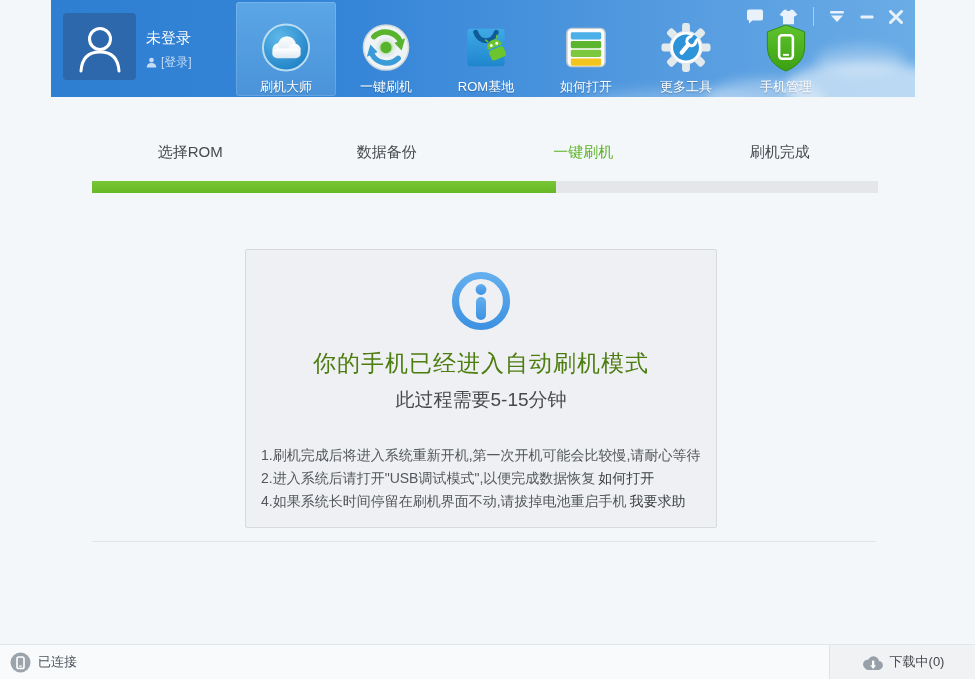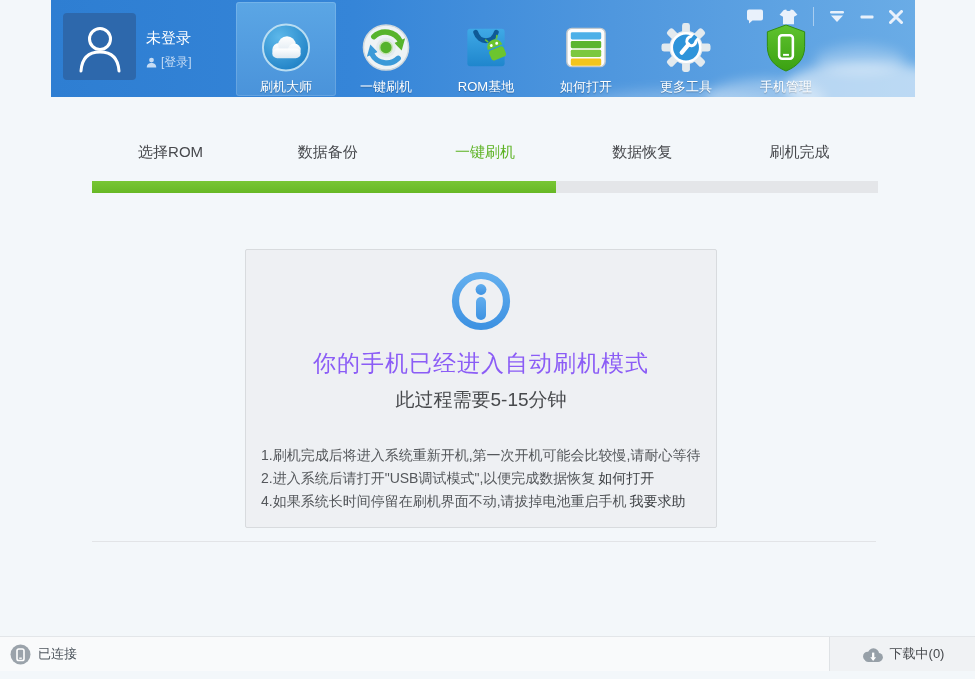--- a/index.html
+++ b/index.html
@@ -52,31 +52,31 @@
     position:absolute; left:92px; top:181px; width:786px; height:12px; background:#e4e6e9;
   }
   .progress-fill { height:100%; background:linear-gradient(180deg,#78c634,#67b825); }
 
   
   .panel {
     position:absolute; left:245px; top:249px; width:472px; height:279px;
     background:#eef0f3; border:1px solid #d8dbde; border-radius:2px;
   }
   .panel-icon-wrap { display:flex; justify-content:center; margin-top:19px; }
-  .panel-title { margin-top:15px; text-align:center; font-size:23px; color:#8b5cf6; letter-spacing:1px; }
+  .panel-title { margin-top:15px; text-align:center; font-size:23px; color:#4d7c0f; letter-spacing:1px; }
   .panel-subtitle { margin-top:8px; text-align:center; font-size:19px; color:#47494c; }
   .panel-notes { position:absolute; left:15px; right:8px; top:194px; font-size:14px; line-height:23px; color:#54575b; }
   .note-line { white-space:nowrap; }
   .note-link { color:#3c3f43; cursor:pointer; margin-left:3px; }
 
   .divider { position:absolute; left:92px; top:541px; width:784px; height:1px; background:#e2e4e7; }
 
   
   .statusbar {
-    position:absolute; left:0; bottom:8px; width:975px; height:35px;
+    position:absolute; left:0; bottom:0; width:975px; height:35px;
     background:#f9fafb; border-top:1px solid #e3e6e9;
   }
   .conn-group { position:absolute; left:10px; top:0; height:34px; display:flex; align-items:center; gap:7px; }
   .conn-text { font-size:13px; color:#4e565e; }
   .dl-section {
     position:absolute; right:0; top:0; width:146px; height:34px;
     background:#f0f2f4; border-left:1px solid #dfe2e5;
     display:flex; align-items:center; justify-content:center; gap:6px; cursor:pointer;
   }
   .dl-text { font-size:13px; color:#44474b; }
@@ -247,21 +247,20 @@
         <path d="M1.5 1.5 L12.5 12.5 M12.5 1.5 L1.5 12.5" stroke="#e9f1fb" stroke-width="3" stroke-linecap="round"></path>
       </svg>
     </span>
   </div>
 </div>
 
 <div class="steps-row">
   <div class="step">选择ROM</div>
   <div class="step">数据备份</div>
   <div class="step active">一键刷机</div>
-  <div class="step">数据恢复</div>
   <div class="step">刷机完成</div>
 </div>
 <div class="progress-track">
   <div class="progress-fill" style="width: 59%;"></div>
 </div>
 
 <div class="panel">
   <div class="panel-icon-wrap">
     <svg width="64" height="64" viewBox="0 0 64 64">
       <defs>

